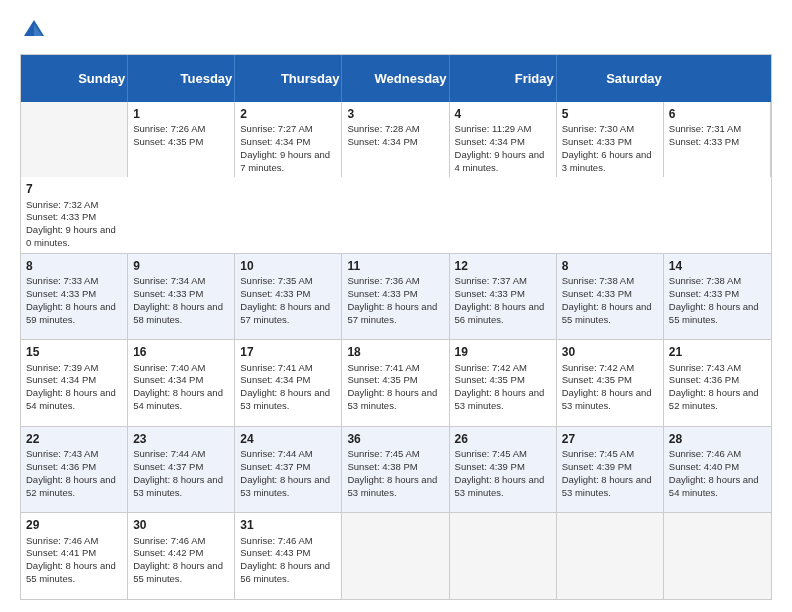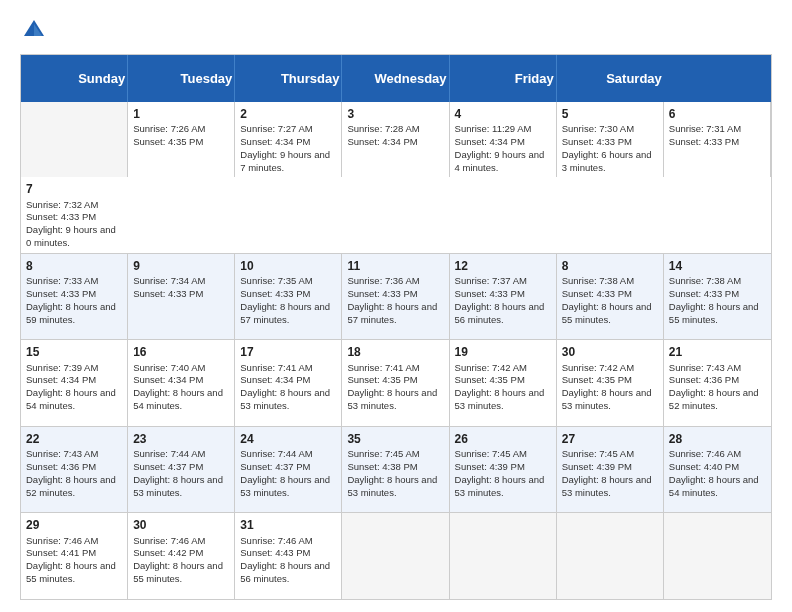--- a/index.html
+++ b/index.html
@@ -139,41 +139,41 @@
           <div class="cal-cell"><span class="day-num">1</span><span>Sunrise: 7:26 AM</span><br><span>Sunset: 4:35 PM</span><br></div>
           <div class="cal-cell"><span class="day-num">2</span><span>Sunrise: 7:27 AM</span><br><span>Sunset: 4:34 PM</span><br><span>Daylight: 9 hours and 7 minutes.</span></div>
           <div class="cal-cell"><span class="day-num">3</span><span>Sunrise: 7:28 AM</span><br><span>Sunset: 4:34 PM</span><br></div>
           <div class="cal-cell"><span class="day-num">4</span><span>Sunrise: 11:29 AM</span><br><span>Sunset: 4:34 PM</span><br><span>Daylight: 9 hours and 4 minutes.</span></div>
           <div class="cal-cell"><span class="day-num">5</span><span>Sunrise: 7:30 AM</span><br><span>Sunset: 4:33 PM</span><br><span>Daylight: 6 hours and 3 minutes.</span></div>
           <div class="cal-cell"><span class="day-num">6</span><span>Sunrise: 7:31 AM</span><br><span>Sunset: 4:33 PM</span><br></div>
           <div class="cal-cell"><span class="day-num">7</span><span>Sunrise: 7:32 AM</span><br><span>Sunset: 4:33 PM</span><br><span>Daylight: 9 hours and 0 minutes.</span></div>
         </div>
         <div class="cal-row">
           <div class="cal-cell alt-row"><span class="day-num">8</span><span>Sunrise: 7:33 AM</span><br><span>Sunset: 4:33 PM</span><br><span>Daylight: 8 hours and 59 minutes.</span></div>
-          <div class="cal-cell alt-row"><span class="day-num">9</span><span>Sunrise: 7:34 AM</span><br><span>Sunset: 4:33 PM</span><br></div>
+          <div class="cal-cell alt-row"><span class="day-num">9</span><span>Sunrise: 7:34 AM</span><br><span>Sunset: 4:33 PM</span><br><span>Daylight: 8 hours and 58 minutes.</span></div>
           <div class="cal-cell alt-row"><span class="day-num">10</span><span>Sunrise: 7:35 AM</span><br><span>Sunset: 4:33 PM</span><br><span>Daylight: 8 hours and 57 minutes.</span></div>
           <div class="cal-cell alt-row"><span class="day-num">11</span><span>Sunrise: 7:36 AM</span><br><span>Sunset: 4:33 PM</span><br><span>Daylight: 8 hours and 57 minutes.</span></div>
           <div class="cal-cell alt-row"><span class="day-num">12</span><span>Sunrise: 7:37 AM</span><br><span>Sunset: 4:33 PM</span><br><span>Daylight: 8 hours and 56 minutes.</span></div>
           <div class="cal-cell alt-row"><span class="day-num">8</span><span>Sunrise: 7:38 AM</span><br><span>Sunset: 4:33 PM</span><br><span>Daylight: 8 hours and 55 minutes.</span></div>
           <div class="cal-cell alt-row"><span class="day-num">14</span><span>Sunrise: 7:38 AM</span><br><span>Sunset: 4:33 PM</span><br><span>Daylight: 8 hours and 55 minutes.</span></div>
         </div>
         <div class="cal-row">
           <div class="cal-cell"><span class="day-num">15</span><span>Sunrise: 7:39 AM</span><br><span>Sunset: 4:34 PM</span><br><span>Daylight: 8 hours and 54 minutes.</span></div>
           <div class="cal-cell"><span class="day-num">16</span><span>Sunrise: 7:40 AM</span><br><span>Sunset: 4:34 PM</span><br><span>Daylight: 8 hours and 54 minutes.</span></div>
           <div class="cal-cell"><span class="day-num">17</span><span>Sunrise: 7:41 AM</span><br><span>Sunset: 4:34 PM</span><br><span>Daylight: 8 hours and 53 minutes.</span></div>
           <div class="cal-cell"><span class="day-num">18</span><span>Sunrise: 7:41 AM</span><br><span>Sunset: 4:35 PM</span><br><span>Daylight: 8 hours and 53 minutes.</span></div>
           <div class="cal-cell"><span class="day-num">19</span><span>Sunrise: 7:42 AM</span><br><span>Sunset: 4:35 PM</span><br><span>Daylight: 8 hours and 53 minutes.</span></div>
           <div class="cal-cell"><span class="day-num">30</span><span>Sunrise: 7:42 AM</span><br><span>Sunset: 4:35 PM</span><br><span>Daylight: 8 hours and 53 minutes.</span></div>
           <div class="cal-cell"><span class="day-num">21</span><span>Sunrise: 7:43 AM</span><br><span>Sunset: 4:36 PM</span><br><span>Daylight: 8 hours and 52 minutes.</span></div>
         </div>
         <div class="cal-row">
           <div class="cal-cell alt-row"><span class="day-num">22</span><span>Sunrise: 7:43 AM</span><br><span>Sunset: 4:36 PM</span><br><span>Daylight: 8 hours and 52 minutes.</span></div>
           <div class="cal-cell alt-row"><span class="day-num">23</span><span>Sunrise: 7:44 AM</span><br><span>Sunset: 4:37 PM</span><br><span>Daylight: 8 hours and 53 minutes.</span></div>
           <div class="cal-cell alt-row"><span class="day-num">24</span><span>Sunrise: 7:44 AM</span><br><span>Sunset: 4:37 PM</span><br><span>Daylight: 8 hours and 53 minutes.</span></div>
-          <div class="cal-cell alt-row"><span class="day-num">35</span><span>Sunrise: 7:45 AM</span><br><span>Sunset: 4:38 PM</span><br><span>Daylight: 8 hours and 53 minutes.</span></div>
+          <div class="cal-cell alt-row"><span class="day-num">36</span><span>Sunrise: 7:45 AM</span><br><span>Sunset: 4:38 PM</span><br><span>Daylight: 8 hours and 53 minutes.</span></div>
           <div class="cal-cell alt-row"><span class="day-num">26</span><span>Sunrise: 7:45 AM</span><br><span>Sunset: 4:39 PM</span><br><span>Daylight: 8 hours and 53 minutes.</span></div>
           <div class="cal-cell alt-row"><span class="day-num">27</span><span>Sunrise: 7:45 AM</span><br><span>Sunset: 4:39 PM</span><br><span>Daylight: 8 hours and 53 minutes.</span></div>
           <div class="cal-cell alt-row"><span class="day-num">28</span><span>Sunrise: 7:46 AM</span><br><span>Sunset: 4:40 PM</span><br><span>Daylight: 8 hours and 54 minutes.</span></div>
         </div>
         <div class="cal-row">
           <div class="cal-cell"><span class="day-num">29</span><span>Sunrise: 7:46 AM</span><br><span>Sunset: 4:41 PM</span><br><span>Daylight: 8 hours and 55 minutes.</span></div>
           <div class="cal-cell"><span class="day-num">30</span><span>Sunrise: 7:46 AM</span><br><span>Sunset: 4:42 PM</span><br><span>Daylight: 8 hours and 55 minutes.</span></div>
           <div class="cal-cell"><span class="day-num">31</span><span>Sunrise: 7:46 AM</span><br><span>Sunset: 4:43 PM</span><br><span>Daylight: 8 hours and 56 minutes.</span></div>
           <div class="cal-cell empty"></div>
           <div class="cal-cell empty"></div>

